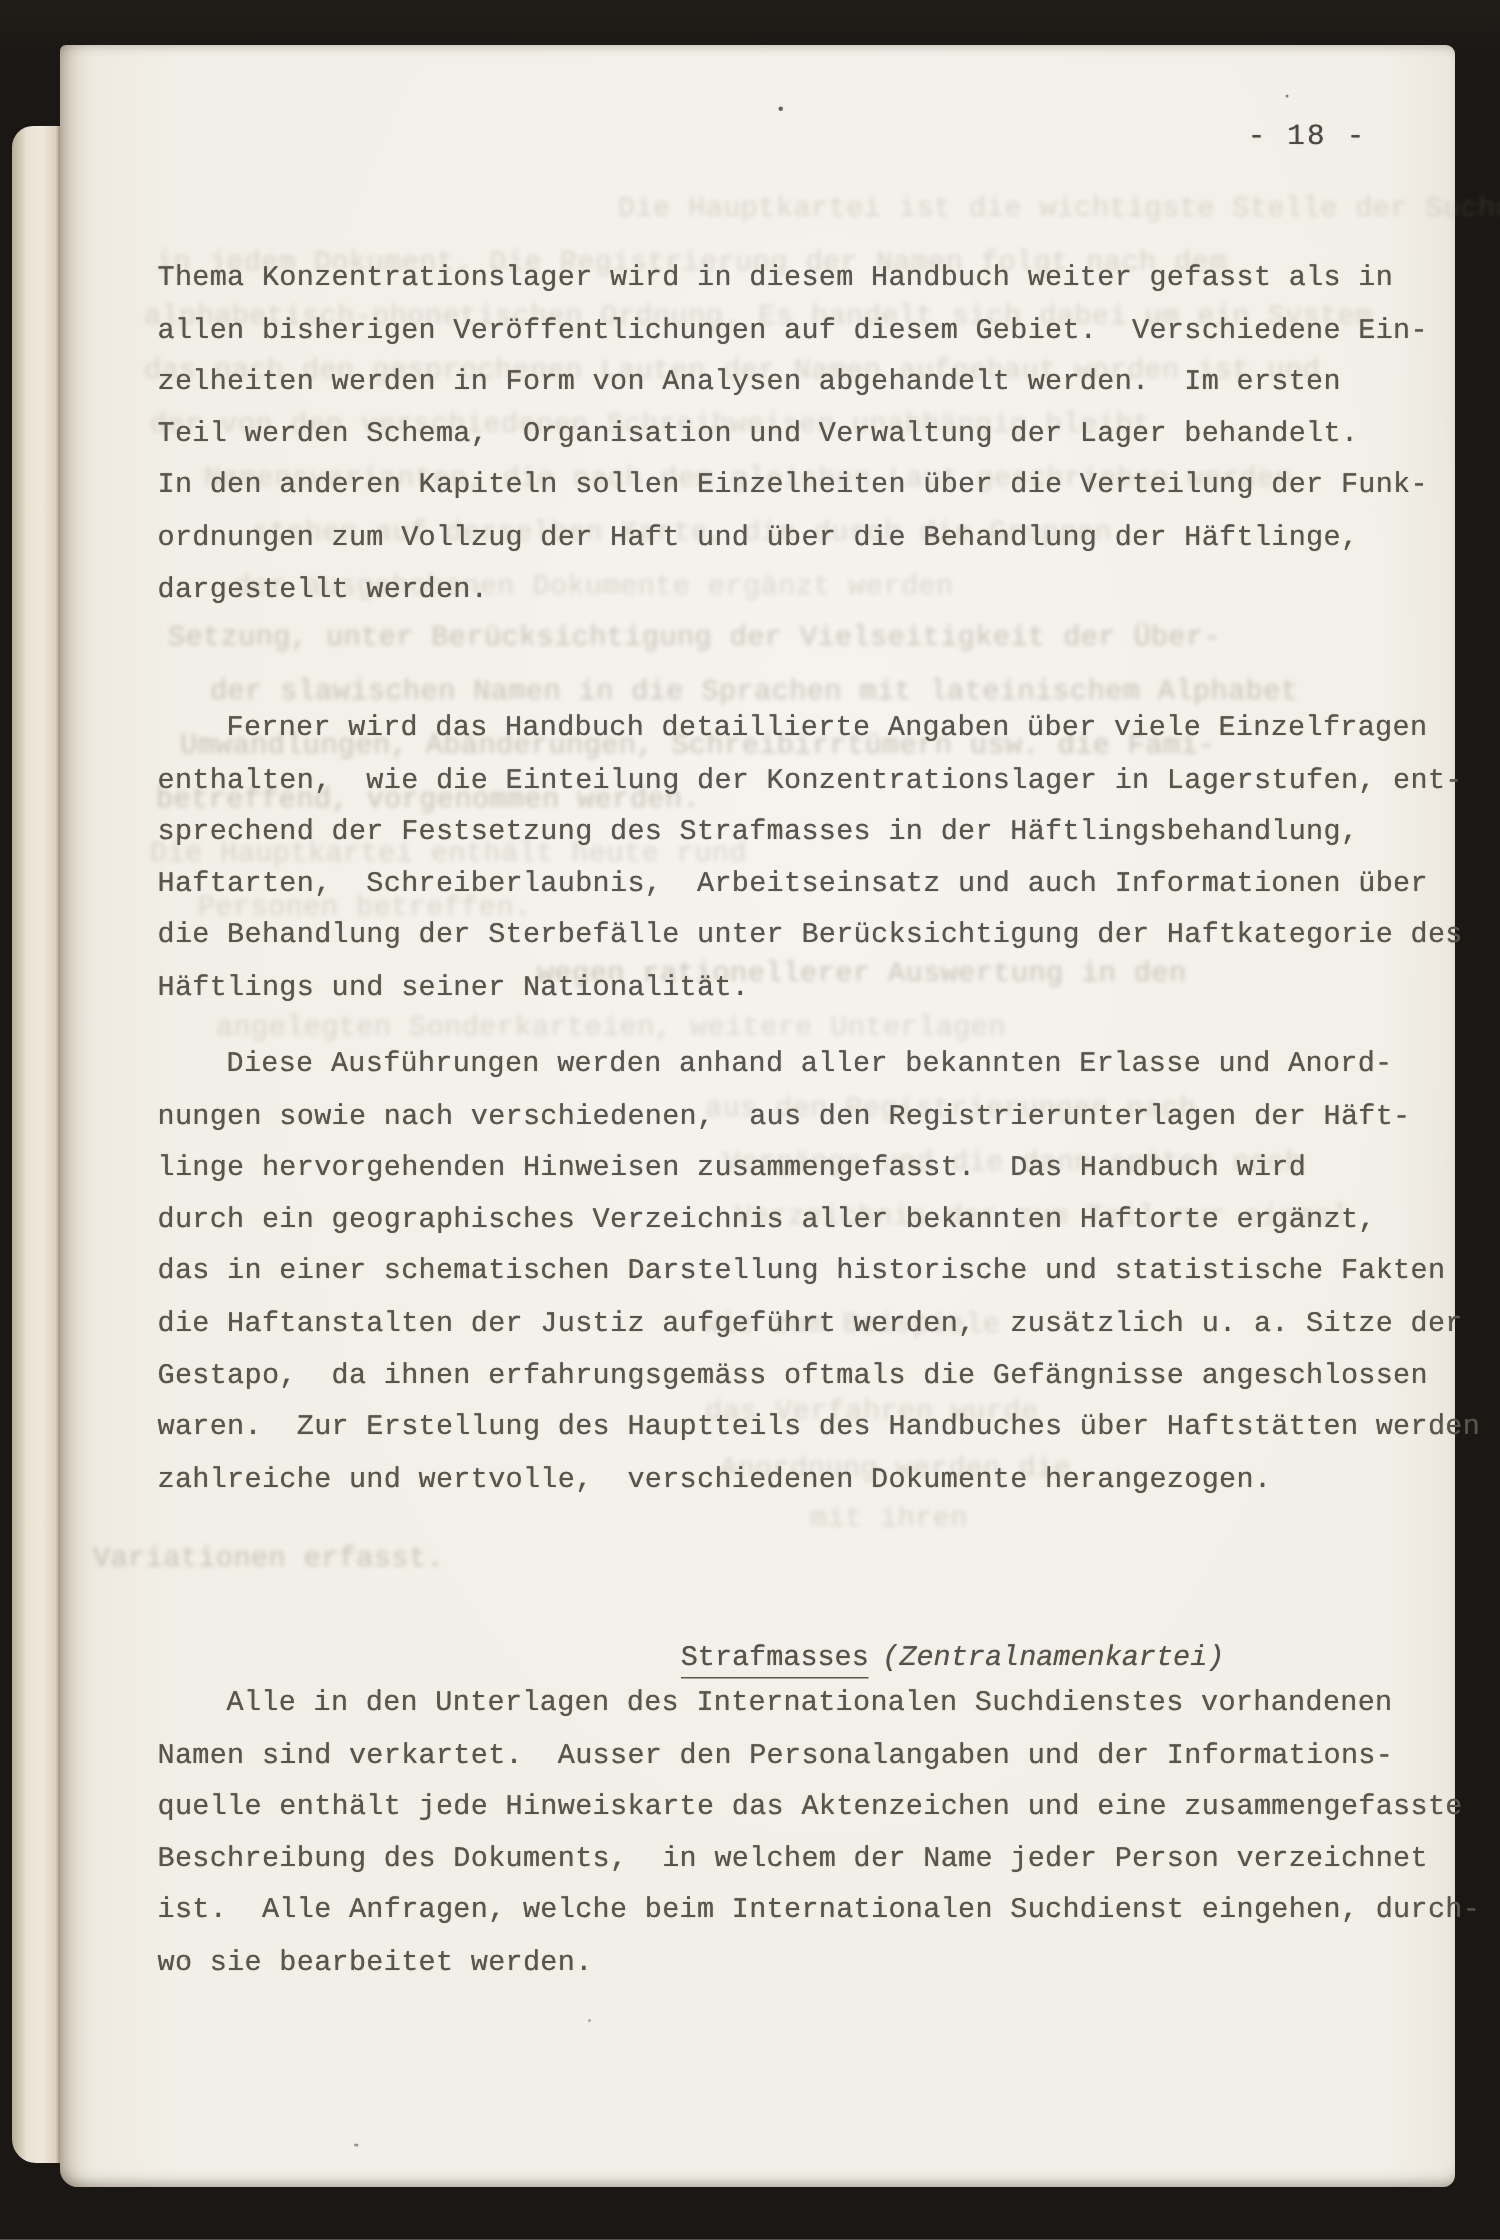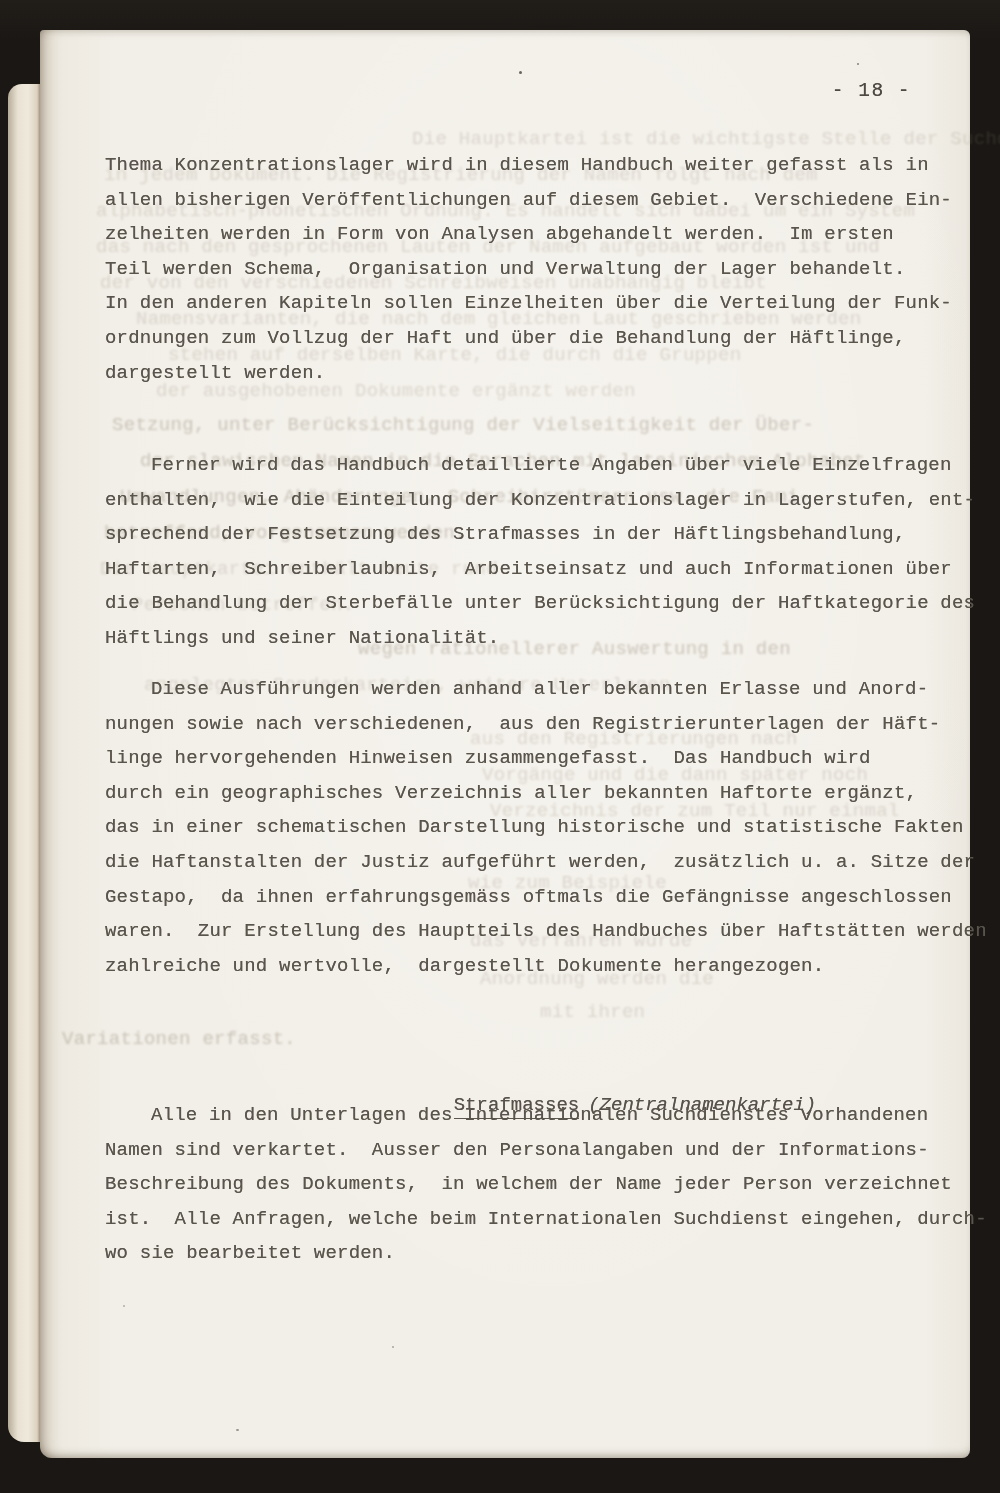--- a/index.html
+++ b/index.html
@@ -33,21 +33,21 @@
       inset 0 6px 8px -6px rgba(96,84,64,.35);
   }
   .content{position:absolute;left:65px;top:0;width:830px;}
   .line{
     font-size:19px;line-height:34.6px;
     color:#59544c;
     white-space:pre;
     letter-spacing:.2px;
     text-shadow:0 0 .6px rgba(86,80,70,.75);
   }
-  .para{position:absolute;left:0;width:830px;}
+  .para{position:absolute;left:0;width:830px;margin-top:20px;}
   .p1{top:118px}.p2{top:418px}.p3{top:642px}.p4{top:1068px}
   .ind .first{text-indent:46px;}
   .page-number{
     position:absolute;top:46px;left:-24px;width:830px;text-align:right;
     font-size:19.5px;line-height:30px;color:#4e4942;letter-spacing:1.5px;
     text-shadow:0 0 .6px rgba(78,73,66,.8);white-space:pre;
   }
   .heading{position:absolute;top:1023px;left:0;width:830px;text-align:center;}
   .heading-inner{position:relative;left:58px;font-size:19px;line-height:34.6px;
     color:#56514a;white-space:pre;text-shadow:0 0 .6px rgba(86,80,70,.75);}
@@ -159,32 +159,33 @@
 
       <div class="para p3 ind">
         <div class="line first">Diese Ausführungen werden anhand aller bekannten Erlasse und Anord-</div>
         <div class="line">nungen sowie nach verschiedenen,  aus den Registrierunterlagen der Häft-</div>
         <div class="line">linge hervorgehenden Hinweisen zusammengefasst.  Das Handbuch wird</div>
         <div class="line">durch ein geographisches Verzeichnis aller bekannten Haftorte ergänzt,</div>
         <div class="line">das in einer schematischen Darstellung historische und statistische Fakten</div>
         <div class="line">die Haftanstalten der Justiz aufgeführt werden,  zusätzlich u. a. Sitze der</div>
         <div class="line">Gestapo,  da ihnen erfahrungsgemäss oftmals die Gefängnisse angeschlossen</div>
         <div class="line">waren.  Zur Erstellung des Hauptteils des Handbuches über Haftstätten werden</div>
-        <div class="line">zahlreiche und wertvolle,  dargestellt Dokumente herangezogen.</div>
+        <div class="line">zahlreiche und wertvolle,  verschiedenen Dokumente herangezogen.</div>
       </div>
 
       <div class="heading">
         <span class="heading-inner">
           <span class="u">Strafmasses</span><span class="rest">(Zentralnamenkartei)</span>
         </span>
       </div>
 
       <div class="para p4 ind">
         <div class="line first">Alle in den Unterlagen des Internationalen Suchdienstes vorhandenen</div>
         <div class="line">Namen sind verkartet.  Ausser den Personalangaben und der Informations-</div>
+        <div class="line">quelle enthält jede Hinweiskarte das Aktenzeichen und eine zusammengefasste</div>
         <div class="line">Beschreibung des Dokuments,  in welchem der Name jeder Person verzeichnet</div>
         <div class="line">ist.  Alle Anfragen, welche beim Internationalen Suchdienst eingehen, durch-</div>
         <div class="line">wo sie bearbeitet werden.</div>
       </div>
 
     </div>
   </div>
 </div>
 
 </body></html>

